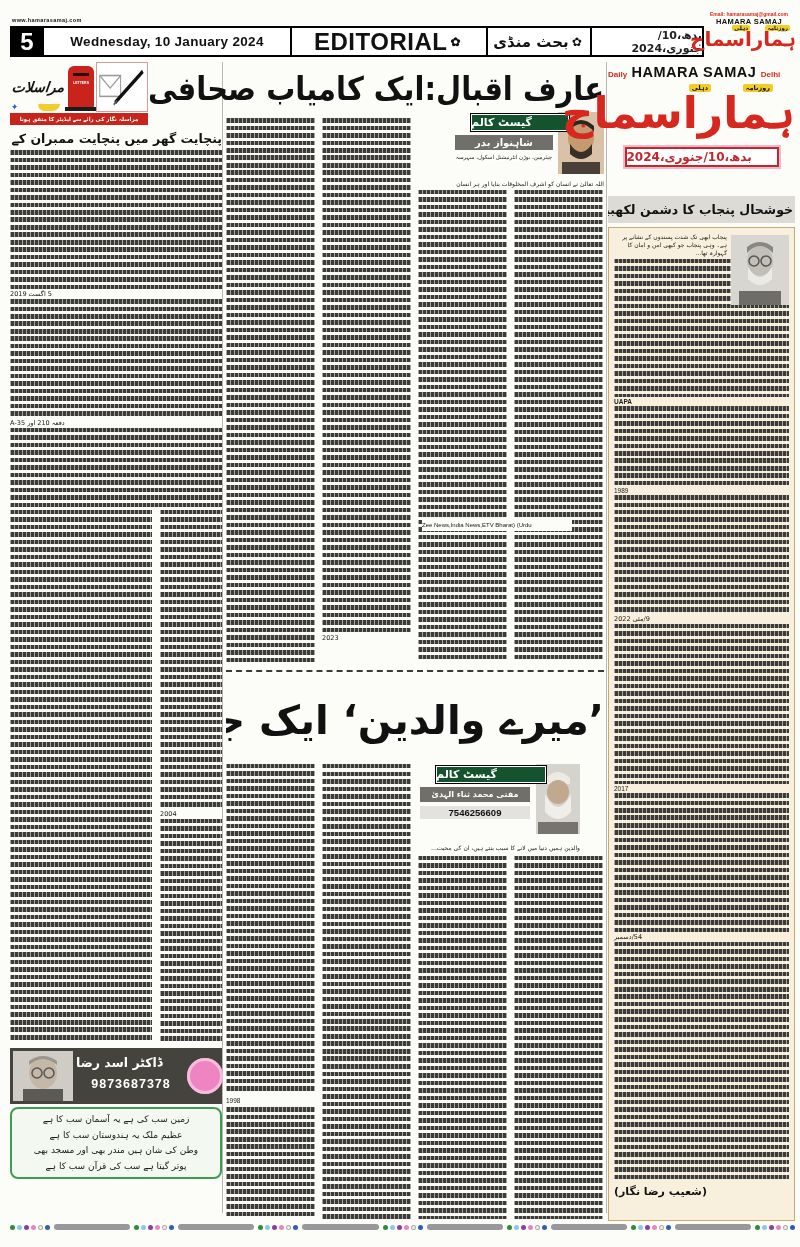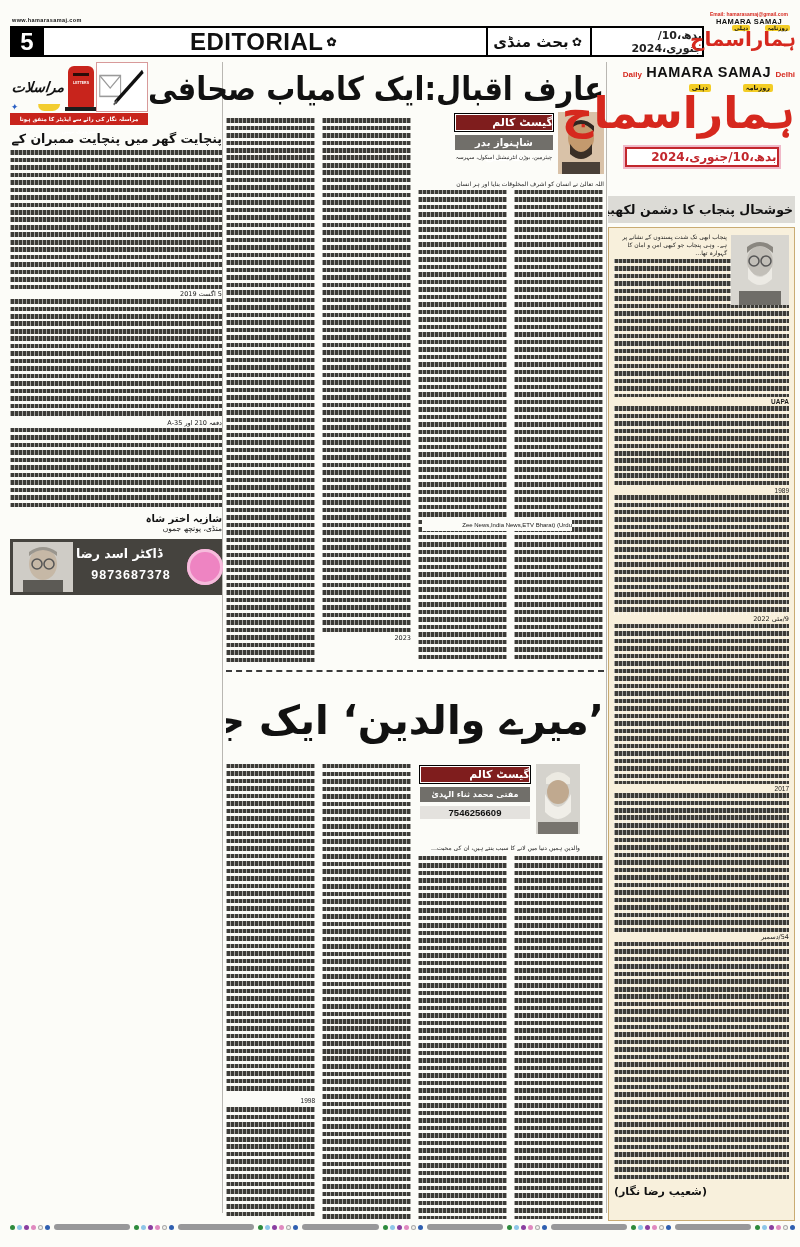--- a/index.html
+++ b/index.html
@@ -5,21 +5,21 @@
   html,body{margin:0;padding:0;background:#e8e8e4;}
   .page{position:relative;width:800px;height:1247px;background:#fcfcf8;overflow:hidden;
         font-family:"DejaVu Sans",sans-serif;color:#111;}
   .urdu{direction:rtl;font-family:"DejaVu Sans",sans-serif;}
   .en{font-family:"Liberation Sans",sans-serif;}
 
   
   .fk{background-image:
       repeating-linear-gradient(to right, rgba(252,252,248,.55) 0 1px, rgba(252,252,248,0) 1px 4px),
       repeating-linear-gradient(to bottom, #3c3b37 0 4.5px, rgba(0,0,0,0) 4.5px 7.5px);}
-  .tok{font-size:6.5px;line-height:9px;text-align:right;color:#181818;padding:0;}
+  .tok{font-size:6.5px;line-height:9px;text-align:left;color:#181818;padding:0;}
   .tok-en{font-family:"Liberation Sans",sans-serif;direction:ltr;}
 
   
   .site-url{position:absolute;left:12px;top:17px;font-size:5.5px;font-weight:bold;letter-spacing:.4px;}
   .hstrip{position:absolute;left:10px;top:26px;width:694px;height:31px;border:2px solid #000;
           background:#fff;display:flex;align-items:stretch;box-sizing:border-box;}
   .seg{display:flex;align-items:center;justify-content:center;border-left:2px solid #000;box-sizing:border-box;}
   .seg:first-child{border-left:none;}
   .pgnum{width:30px;background:#000;color:#fff;font-size:24px;font-weight:bold;}
   .dateen{width:248px;font-size:13.5px;font-weight:bold;letter-spacing:.3px;}
@@ -75,35 +75,35 @@
   .poem-box{margin-top:3px;border:2px solid #3f9b4f;border-radius:8px;background:#f3f9f0;padding:3px 5px;}
   .poem-line{font-size:9px;line-height:15.5px;text-align:center;direction:rtl;color:#1a1a1a;}
 
   
   .a1-head{position:absolute;left:-76px;top:0;width:454px;height:52px;font-size:29px;font-weight:bold;
            direction:rtl;text-align:center;line-height:52px;white-space:nowrap;overflow:hidden;
            transform:scaleY(1.12);transform-origin:top;}
   .a1-body{position:relative;height:550px;margin-top:52px;}
   .col{position:absolute;width:89px;}
   .gbox{position:absolute;background:#fcfcf8;}
-  .gband1{position:absolute;left:0;background:#7f1d1d;color:#fff;font-size:11px;font-weight:bold;
-          text-align:right;line-height:17px;height:17px;box-shadow:inset 0 0 0 1px #fff, 0 0 0 1px #000;}
+  .gband1{position:absolute;left:16px;background:#14532d;color:#fff;font-size:11px;font-weight:bold;
+          text-align:left;line-height:17px;height:17px;box-shadow:inset 0 0 0 1px #fff, 0 0 0 1px #000;}
   .gband2{position:absolute;left:0;background:#716f6a;color:#fff;font-weight:bold;text-align:center;}
   .gsmall{position:absolute;left:0;font-size:5.5px;text-align:center;color:#222;}
   .gphone{position:absolute;left:0;background:#e4e2de;color:#111;font-weight:bold;text-align:center;
           font-family:"Liberation Sans",sans-serif;}
   .firstline{position:absolute;font-size:6px;line-height:8px;text-align:right;color:#1c1c1c;overflow:hidden;white-space:nowrap;}
   .dashsep{border-top:2px dashed #3a3a3a;margin:8px 0 6px;}
   .a2-head{height:84px;font-size:40px;font-weight:bold;direction:rtl;text-align:center;line-height:84px;
            white-space:nowrap;overflow:hidden;}
   .a2-body{position:relative;height:455px;margin-top:2px;}
   .absline{position:absolute;background:#fcfcf8;padding:1px 0;}
 
   
-  .masthead{height:128px;text-align:right;padding-top:3px;box-sizing:border-box;}
+  .masthead{height:128px;text-align:left;padding-top:3px;box-sizing:border-box;}
   .mh-line1 .d{color:#d6281e;font-size:8px;font-weight:bold;}
   .mh-line1 .n{font-size:14.5px;font-weight:bold;letter-spacing:.5px;}
   .mh-logo{position:relative;height:62px;margin-top:1px;}
   .mh-chip{position:absolute;top:2px;font-size:6.5px;background:#f3cd26;color:#111;padding:0 3px;
            border-radius:2px;font-weight:bold;z-index:2;}
   .mh-urdu{font-size:44px;font-weight:bold;color:#d6281e;line-height:62px;}
   .mh-datebox{width:150px;margin:3px auto 0;border:2px solid #c2272d;box-shadow:0 0 0 2px #f0b8c8;
               font-size:12px;font-weight:bold;color:#c2272d;background:#fff;padding:1px 0;}
   .rc-headline{margin-top:8px;background:#dcdbd6;padding:6px 2px;font-size:12.5px;font-weight:bold;
                text-align:center;white-space:nowrap;overflow:hidden;}
@@ -119,20 +119,21 @@
   .dbar{flex:1;height:6px;background:#98989a;border-radius:3px;}
 </style>
 </head>
 <body>
 
 <div class="page">
 
   <div class="site-url en">www.hamarasamaj.com</div>
   <div class="hstrip">
     <div class="seg pgnum en">5</div>
+    <div class="seg dateen en">Wednesday, 10 January 2024</div>
     <div class="seg edl en">
       <span>EDITORIAL</span>
       <span class="flower">✿</span>
     </div>
     <div class="seg usec urdu">
       <span class="flower">✿</span>
       <span>بحث منڈی</span>
     </div>
     <div class="seg udate urdu">بدھ،10/جنوری،2024</div>
   </div>
@@ -170,38 +171,50 @@
         </svg>
       </div>
     </div>
     <div class="disclaimer urdu">مراسلہ نگار کی رائے سے ایڈیٹر کا متفق ہونا ضروری نہیں</div>
     <div class="lheadline urdu">پنچایت گھر میں پنچایت ممبران کے لئے جگہ نہیں</div>
     <div class="fk" style="height:140px;"></div>
     <div class="tok urdu">5 اگست 2019</div>
     <div class="fk" style="height:120px;"></div>
     <div class="tok urdu">دفعہ 210 اور 35-A</div>
     <div class="fk" style="height:80px;"></div>
-    <div class="sig urdu">
-      <div class="sig-name">شازیہ اختر شاہ</div>
-      <div class="sig-place">منڈی، پونچھ جموں</div>
+    <div class="lt-two">
+      <div style="flex:1;">
+        <div class="fk" style="height:532px;"></div>
+      </div>
+      <div style="width:62px;">
+        <div class="fk" style="height:300px;"></div>
+        <div class="tok urdu">2004</div>
+        <div class="fk" style="height:223px;"></div>
+      </div>
     </div>
 
     <div class="dr-box">
       <div class="dr-top">
         <svg class="dr-photo" width="60" height="50" viewBox="0 0 60 50">
           <rect width="60" height="50" fill="#cfccc6"></rect>
           <ellipse cx="30" cy="22" rx="14" ry="16" fill="#c6b8a6"></ellipse>
           <path d="M16 14 Q30 2 44 14 L44 10 Q30 0 16 10 Z" fill="#9a968e"></path>
           <circle cx="24" cy="22" r="5" fill="none" stroke="#555" stroke-width="1.5"></circle>
           <circle cx="36" cy="22" r="5" fill="none" stroke="#555" stroke-width="1.5"></circle>
           <rect x="10" y="38" width="40" height="12" fill="#5c5a55"></rect>
         </svg>
         <div class="dr-name urdu">ڈاکٹر اسد رضا</div>
         <div class="dr-phone">9873687378</div>
         <div class="stamp"></div>
+      </div>
+      <div class="poem-box">
+        <div class="poem-line">زمین سب کی ہے یہ آسمان سب کا ہے</div>
+        <div class="poem-line">عظیم ملک یہ ہندوستان سب کا ہے</div>
+        <div class="poem-line">وطن کی شان ہیں مندر بھی اور مسجد بھی</div>
+        <div class="poem-line">پوتر گیتا ہے سب کی قرآن سب کا ہے</div>
       </div>
     </div>
   </aside>
 
   <main class="center-col">
     <div style="position:relative;height:0;">
       <h1 class="a1-head urdu" style="margin:0;">عارف اقبال:ایک کامیاب صحافی،ایک ہونہار معلم</h1>
     </div>
     <div class="a1-body">
       <div class="col fk" style="left:0;top:6px;height:544px;"></div>

